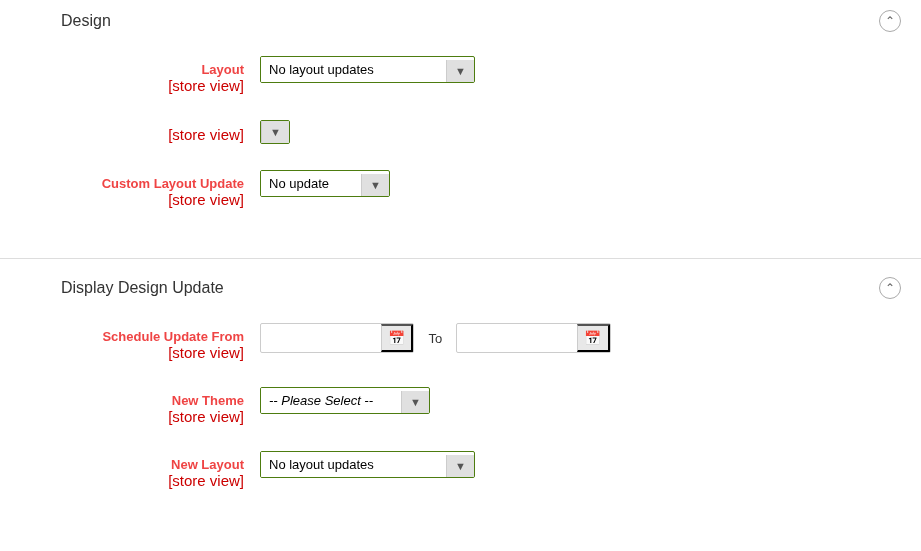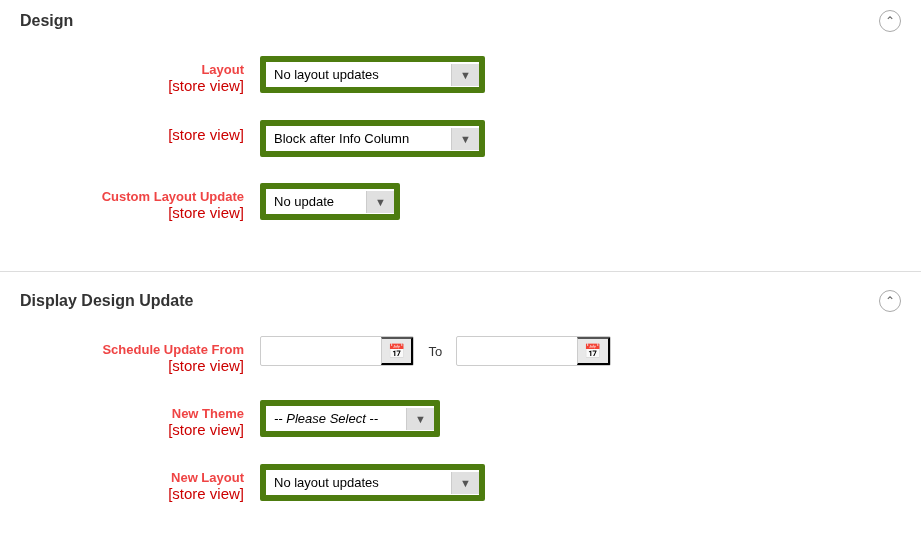--- a/index.html
+++ b/index.html
@@ -14,22 +14,23 @@
 
     .section-header {
       display: flex;
       justify-content: space-between;
       align-items: center;
       padding: 10px 20px;
     }
 
     .section-title {
       font-size: 16px;
-      font-weight: bold;
+      font-weight: normal;
       color: #333;
+      margin-left: 41px;
     }
 
     .collapse-btn {
       background: none;
       border: 1px solid #aaa;
       border-radius: 50%;
       width: 22px;
       height: 22px;
       cursor: pointer;
       display: flex;
@@ -68,22 +69,22 @@
     }
 
     .input-col {
       display: flex;
       align-items: center;
       gap: 8px;
     }
 
     .select-wrapper {
       display: flex;
-      align-items: center;
-      border: 6px solid #4d7c0f;
+      align-items: flex-end;
+      border: 1px solid #4d7c0f;
       background: #fff;
       border-radius: 2px;
       overflow: hidden;
     }
 
     .select-wrapper select {
       border: none;
       outline: none;
       background: #fff;
       font-size: 13px;
@@ -186,24 +187,20 @@
         </div>
       </div>
     </div>
 
     <div class="form-row">
       <div class="label-col">
         <span class="sub-label">[store view]</span>
       </div>
       <div class="input-col">
         <div class="select-wrapper">
-          <select class="select-display">
-            <option>Block after Info Column</option>
-            <option>Product Info Column</option>
-          </select>
           <span class="select-arrow">▼</span>
         </div>
       </div>
     </div>
 
     <div class="form-row">
       <div class="label-col">
         <span class="main-label">Custom Layout Update</span>
         <span class="sub-label">[store view]</span>
       </div>

